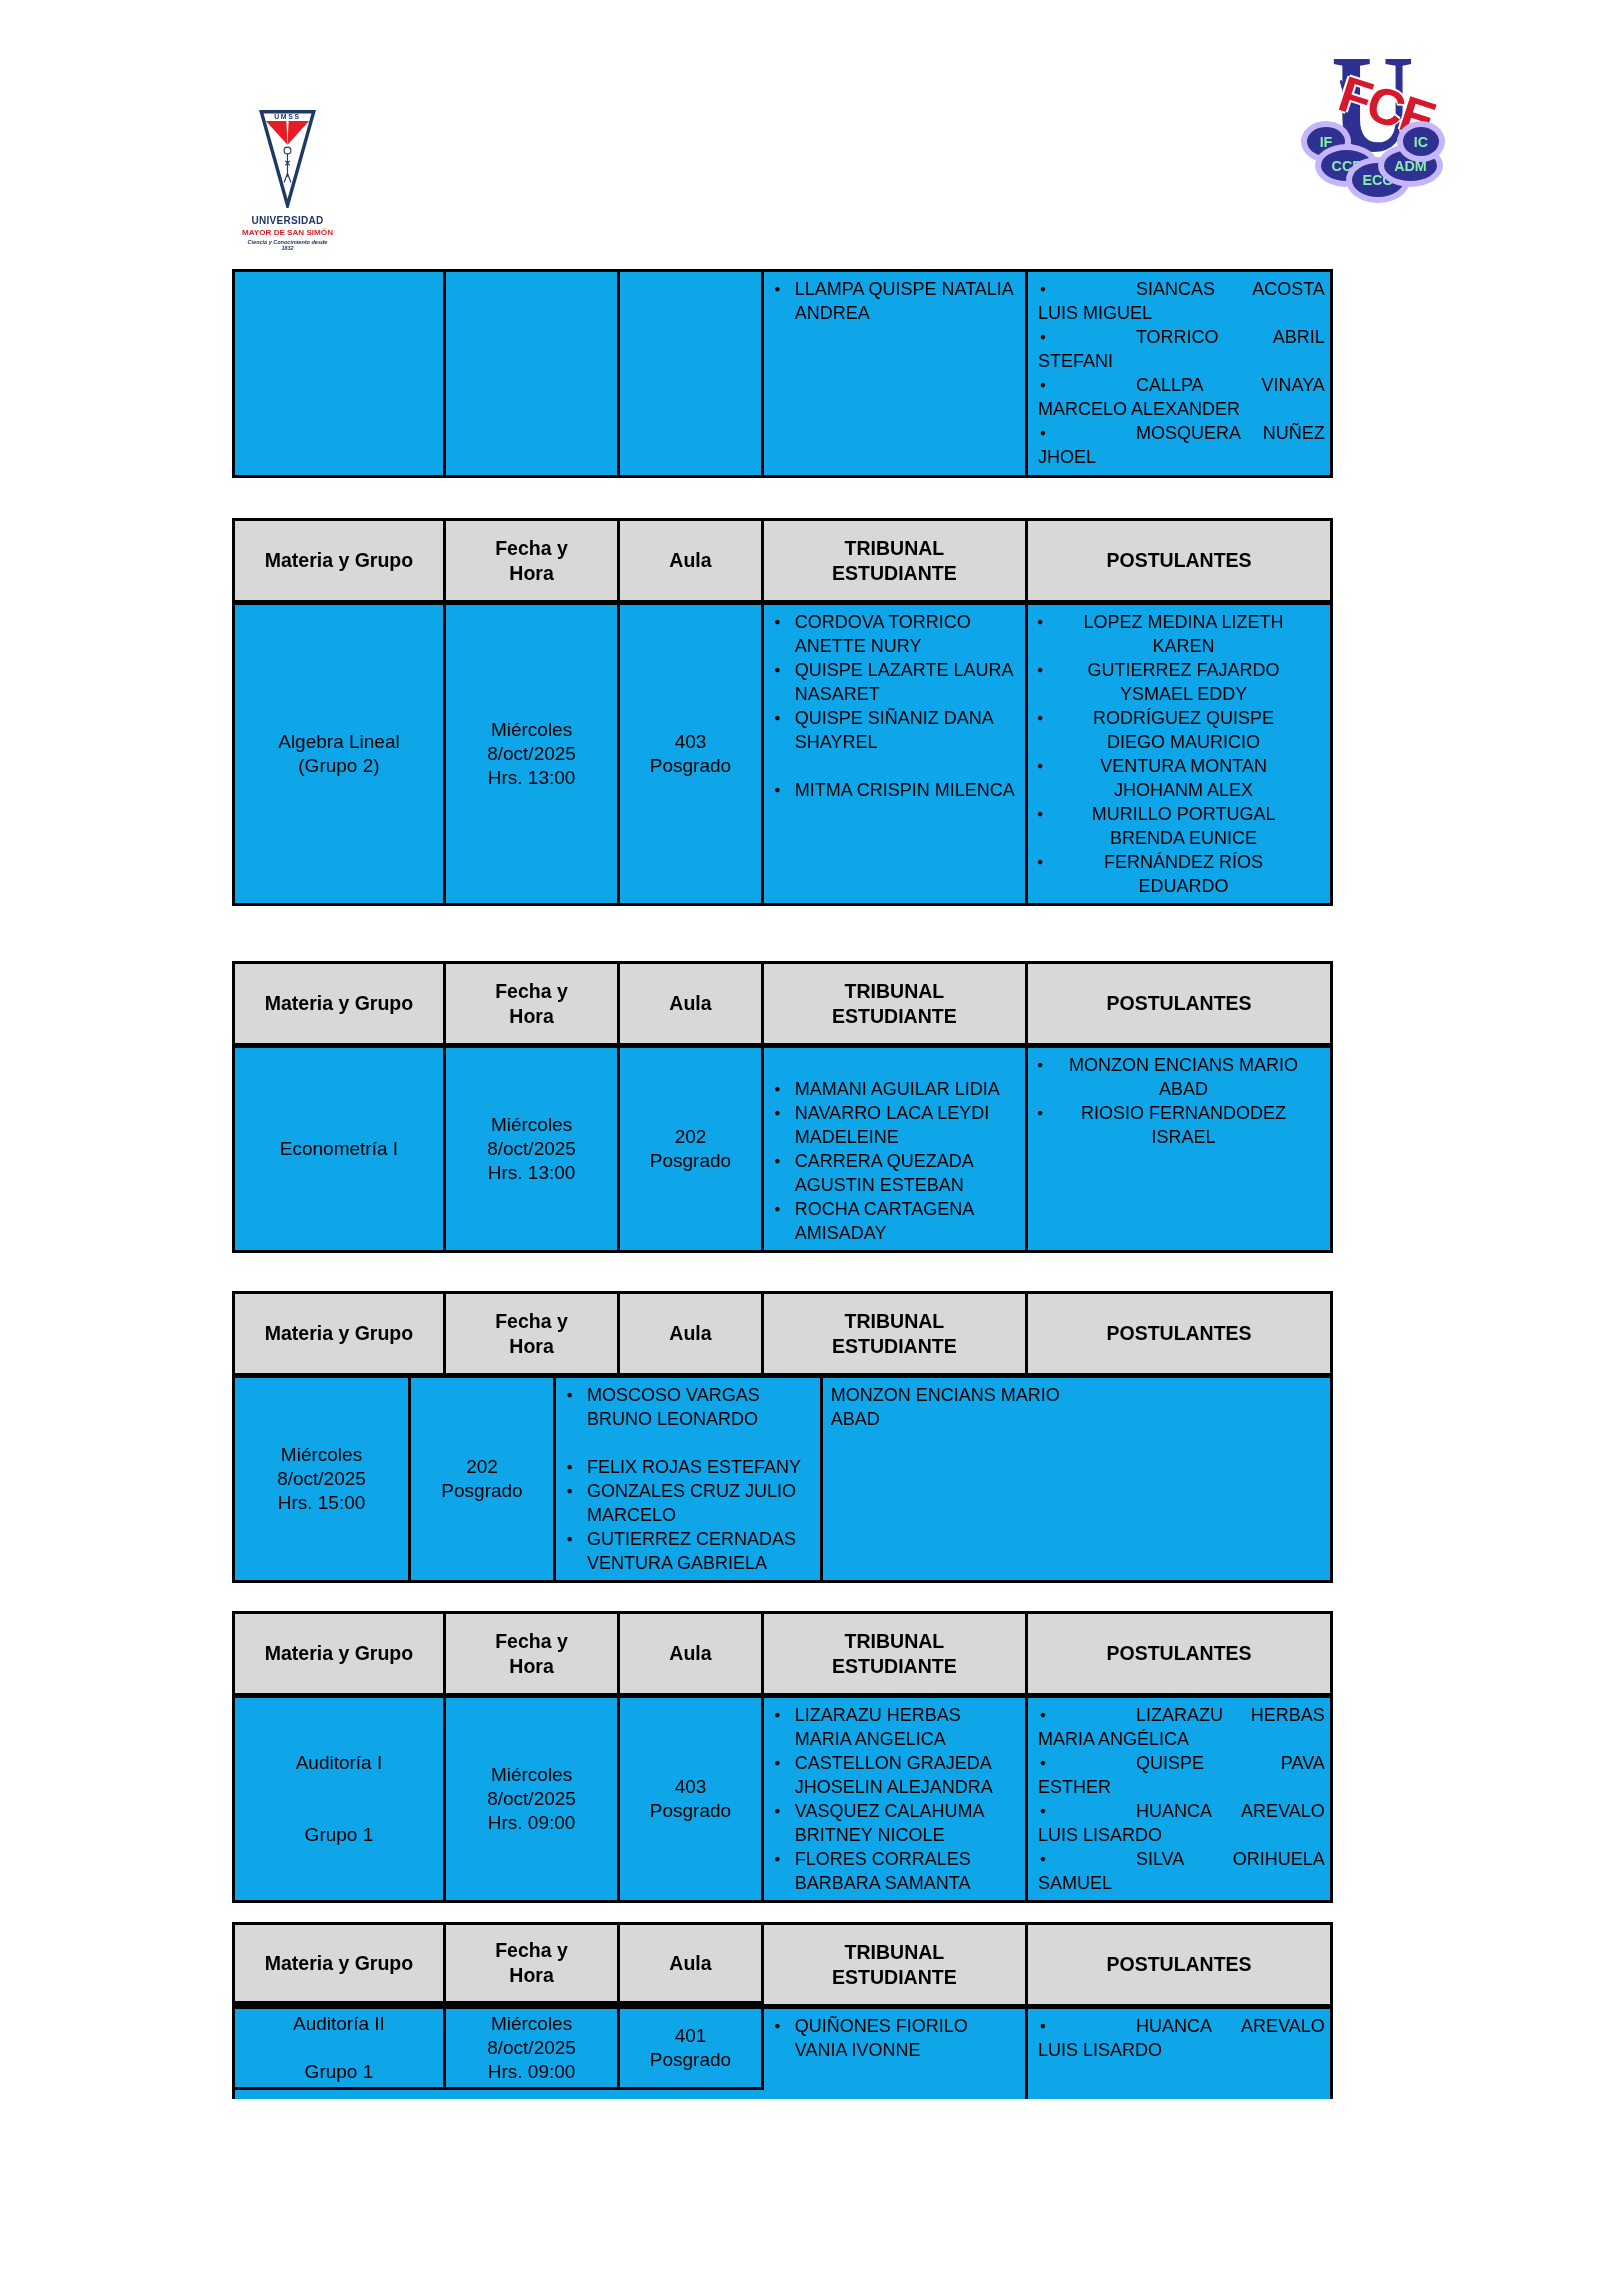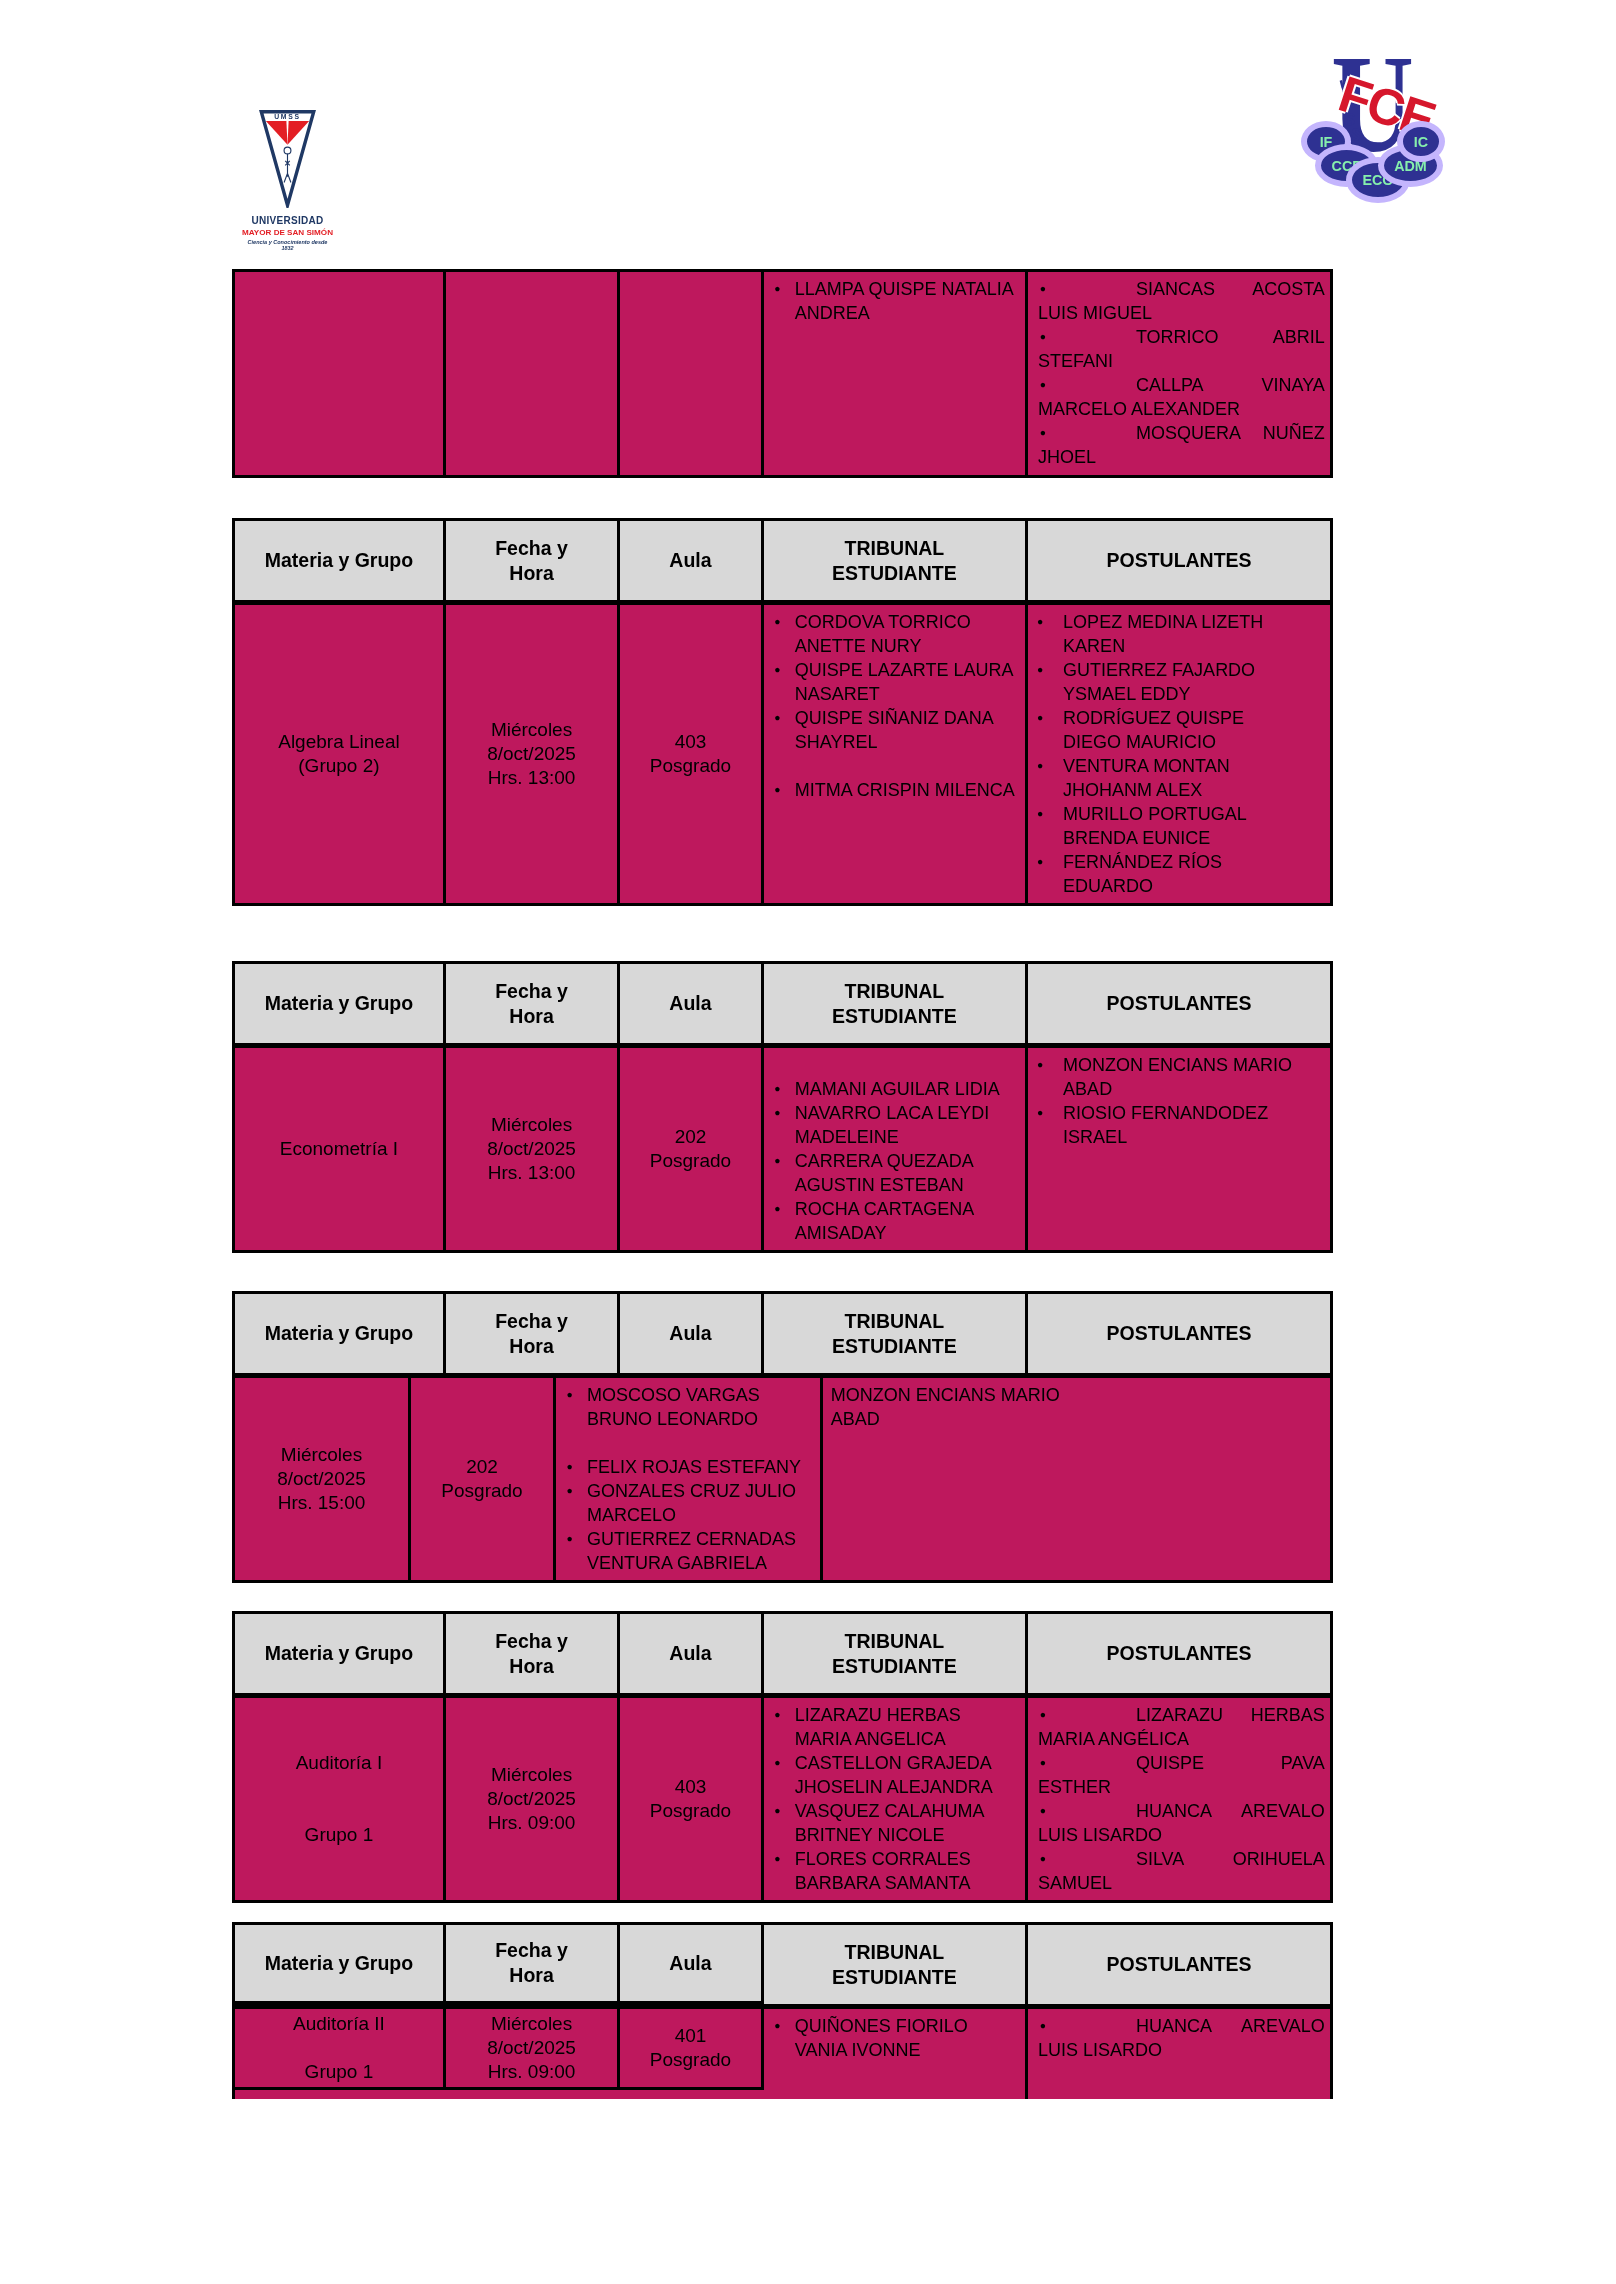--- a/index.html
+++ b/index.html
@@ -26,21 +26,21 @@
            text-shadow:2px 0 0 #fff,-2px 0 0 #fff,0 2px 0 #fff,0 -2px 0 #fff;}
   .fce-b{position:absolute;background:#2e3192;color:#86efac;font-weight:bold;
          border:6px solid #c4b5fd;border-radius:50%;display:flex;align-items:center;justify-content:center;}
   .fce-if {left:-9px;top:62px;width:38px;height:29px;font-size:14.3px;}
   .fce-ccp{left:5.2px;top:85px;width:51px;height:31px;font-size:14.3px;}
   .fce-eco{left:36px;top:98px;width:52px;height:34px;font-size:14.3px;}
   .fce-adm{left:68px;top:85px;width:53px;height:31px;font-size:14.3px;}
   .fce-ic {left:87px;top:62px;width:36px;height:29px;font-size:14.3px;}
 
   
-  .tbl{position:absolute;left:232px;width:1101px;border:3.9px solid #000;box-sizing:border-box;background:#be185d;}
+  .tbl{position:absolute;left:232px;width:1101px;border:3.9px solid #000;box-sizing:border-box;background:#0ea5e9;}
   .pos1{top:269px;} .pos2{top:518px;} .pos3{top:961px;} .pos4{top:1291px;} .pos5{top:1611px;} .pos6{top:1922px;}
   .row{display:flex;align-items:stretch;}
   .cell{box-sizing:border-box;border-right:3.3px solid #000;}
   .cell:last-child{border-right:none;}
   .c1{width:213px;} .c2{width:176px;} .c3{width:145px;} .c4{width:267px;} .c5{width:305px;}
 
   .row.head .cell{background:#d8d8d8;display:flex;align-items:center;justify-content:center;
                   text-align:center;font-weight:bold;font-size:19.5px;line-height:25px;
                   white-space:pre-line;height:79px;}
   .row.head{border-bottom:5.2px solid #000;}
@@ -48,21 +48,21 @@
   .row.body{font-size:18px;line-height:24px;}
   .cc{display:flex;align-items:center;justify-content:center;text-align:center;
       white-space:pre-line;font-size:19px;line-height:24px;padding:2.6px 1.3px;}
 
   .blist{list-style:none;margin:0;padding:5.2px 0;}
   .blist li{position:relative;white-space:pre-line;min-height:24px;}
   .blist li::before{content:"●";position:absolute;top:5.2px;font-size:10.4px;line-height:13px;text-indent:0;}
   .blist li:empty::before{content:none;}
   .hang-t li{padding-left:31px;padding-right:3.3px;}
   .hang-t li::before{left:10.4px;}
-  .hang-p li{padding-left:35px;padding-right:26px;}
+  .hang-p li{padding-left:35px;padding-right:26px;text-align:center;}
   .hang-p li::before{left:9px;}
   .tab li{padding-left:9.8px;padding-right:5.2px;text-indent:98px;text-align:justify;white-space:normal;}
   .tab li::before{left:11.7px;}
   .plainp{padding:5.2px 26px 5.2px 7.8px;white-space:pre-line;}
 
   .t1body{min-height:203px;}
 
   
   .cut{border-bottom:none;}
   .cut .c1,.cut .c2,.cut .c3{height:81px;border-bottom:3.9px solid #000;}

